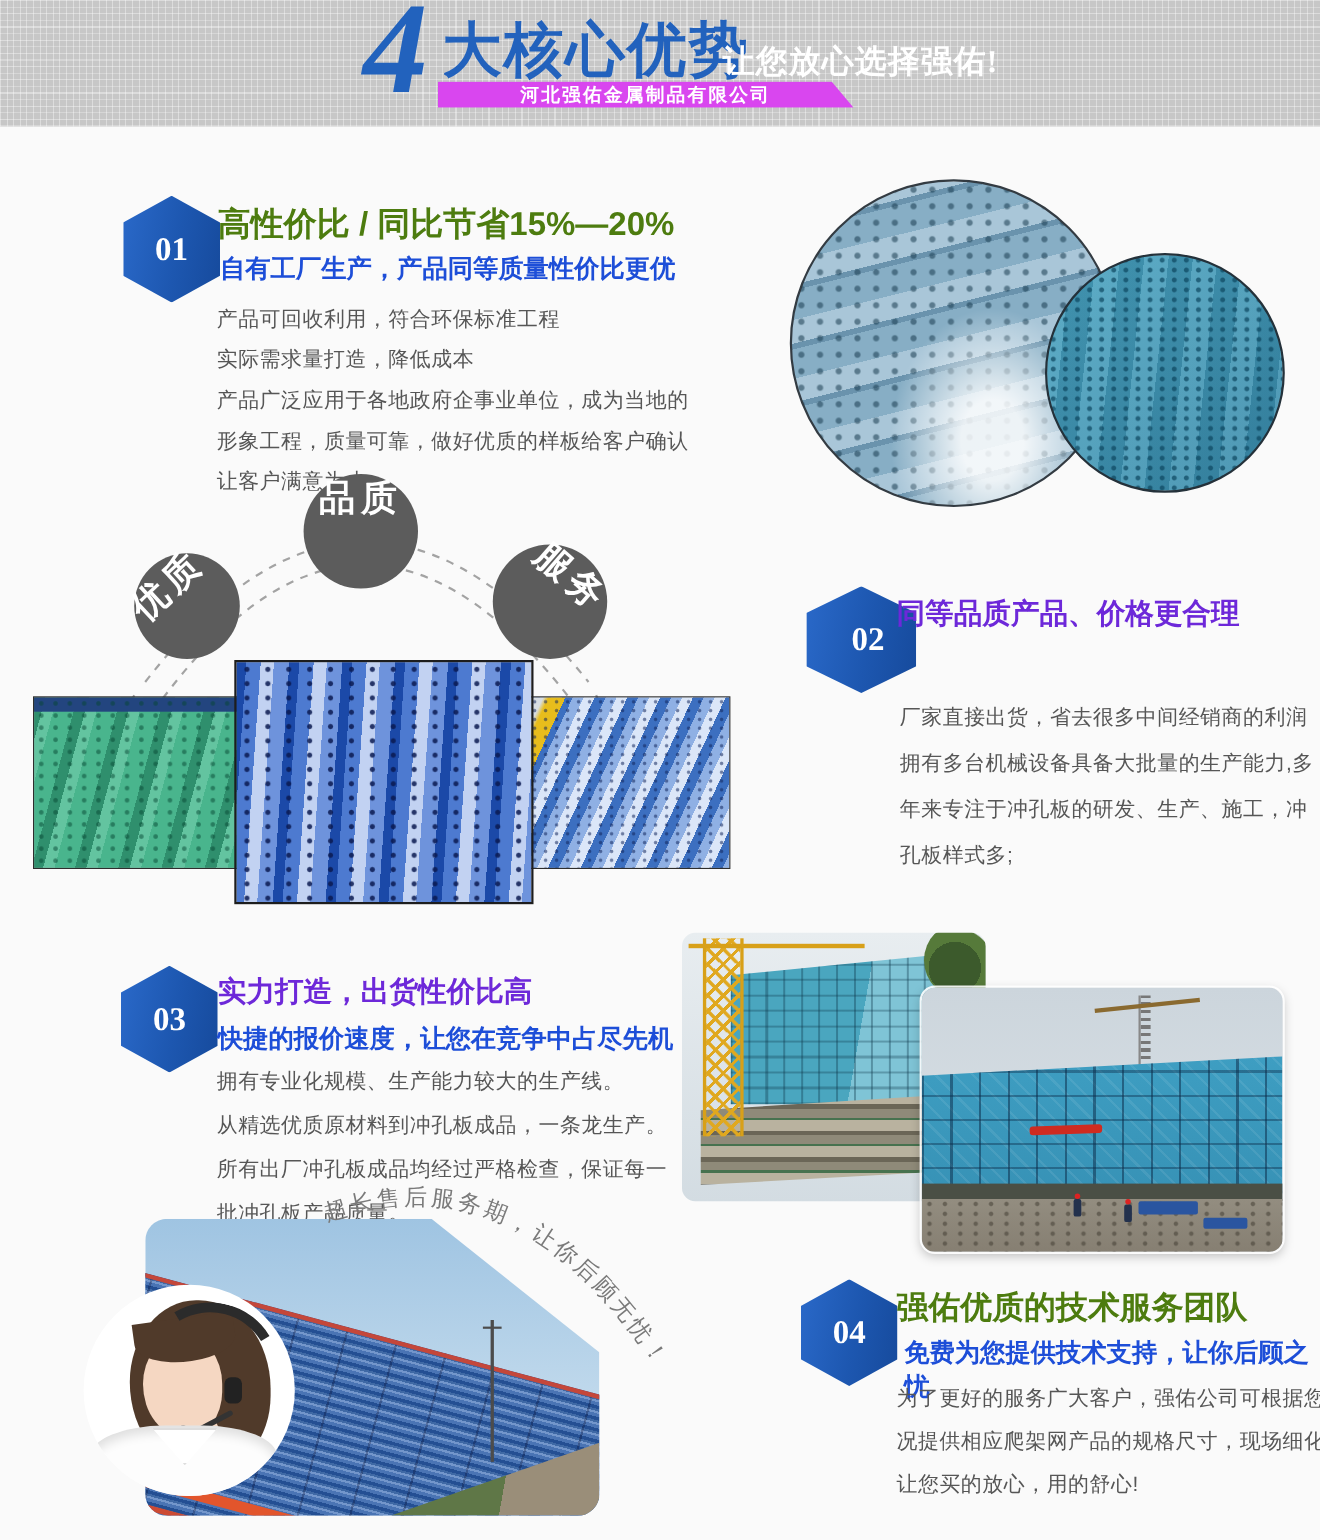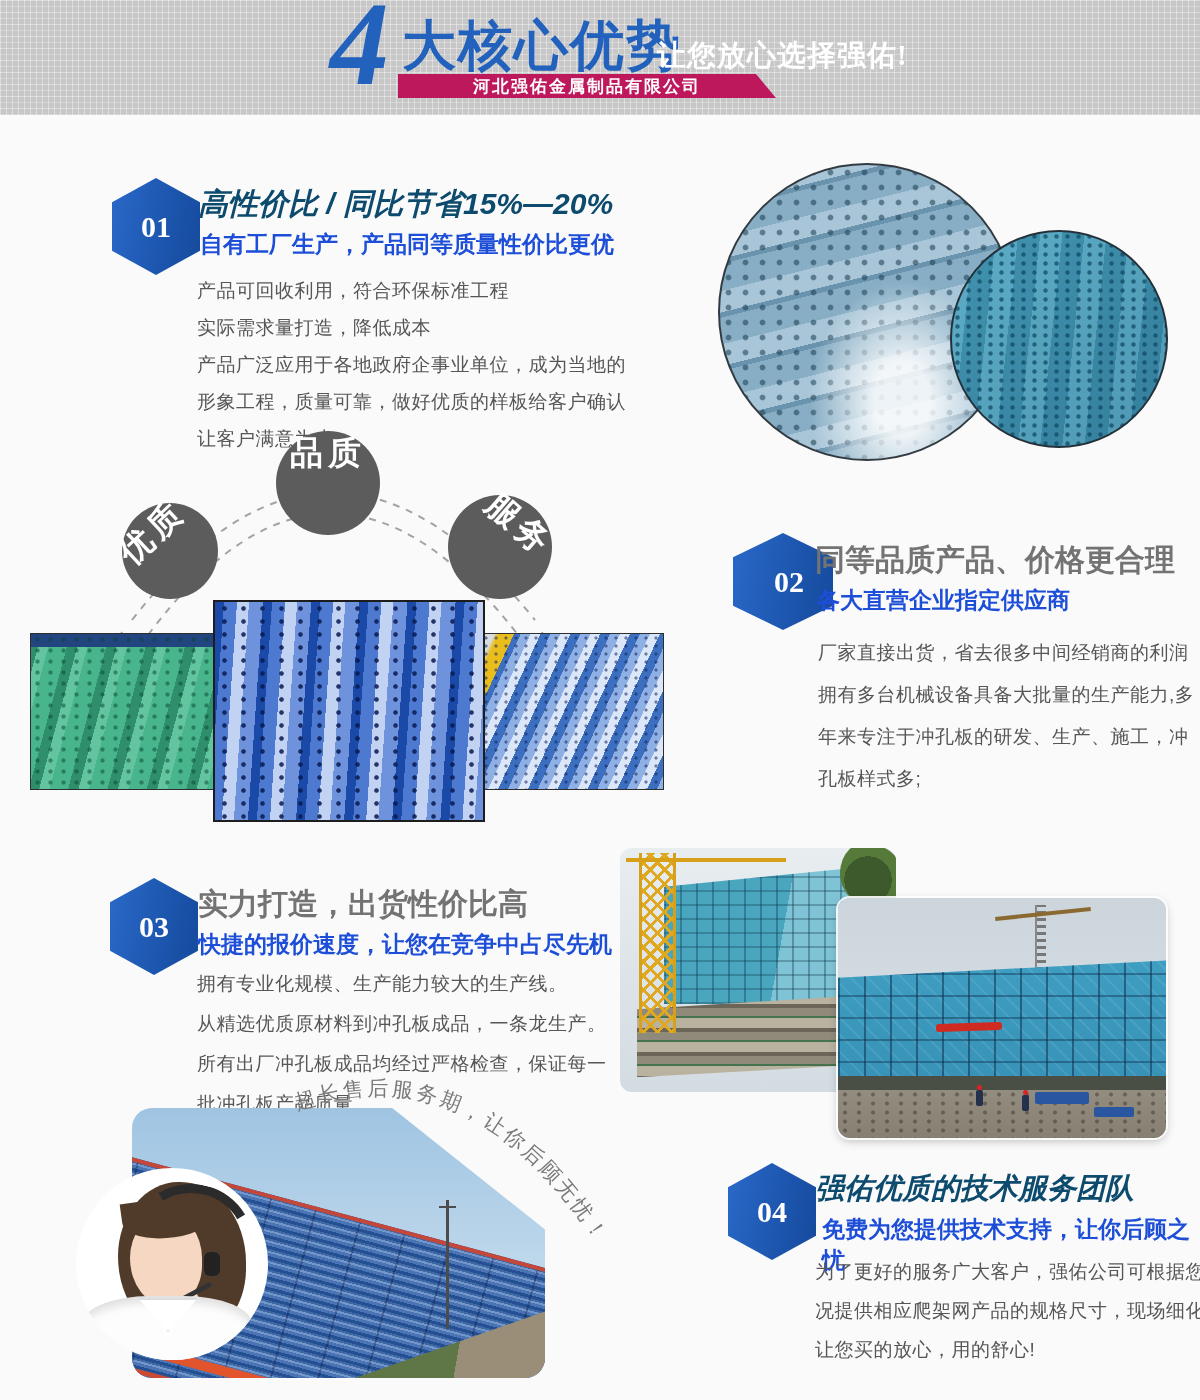--- a/index.html
+++ b/index.html
@@ -12,34 +12,34 @@
     background-image:
       repeating-linear-gradient(0deg, rgba(255,255,255,.38) 0 1px, transparent 1px 6px),
       repeating-linear-gradient(90deg, rgba(255,255,255,.38) 0 1px, transparent 1px 6px),
       repeating-linear-gradient(0deg, rgba(0,0,0,.05) 0 1px, transparent 1px 12px);}
   .big-num{left:330px;top:-14px;font-family:"Liberation Serif","DejaVu Serif",serif;
     font-size:118px;font-weight:bold;font-style:italic;color:#2262bd;line-height:1;}
   .hdr-title{left:402px;top:10px;font-family:"Liberation Serif","DejaVu Serif",serif;
     font-size:54px;font-weight:bold;color:#2262bd;letter-spacing:2px;}
   .hdr-tag{left:657px;top:36px;font-family:"Liberation Serif","DejaVu Serif",serif;
     font-size:29px;font-weight:bold;color:#ffffff;letter-spacing:1px;}
-  .hdr-bar{left:398px;top:74px;width:378px;height:24px;background:#be185d;
+  .hdr-bar{left:398px;top:74px;width:378px;height:24px;background:#d946ef;
     clip-path:polygon(0 0, calc(100% - 20px) 0, 100% 100%, 0 100%);
     display:flex;align-items:center;justify-content:center;}
   .hdr-bar span{color:#fff;font-size:17px;font-weight:bold;letter-spacing:2px;}
 
   
   .hex{width:88px;height:97px;display:flex;align-items:center;justify-content:center;
     clip-path:polygon(50% 0,100% 25%,100% 75%,50% 100%,0 75%,0 25%);
     background:linear-gradient(100deg,#2a69c9 0%,#1d57b0 55%,#164a9c 100%);}
   .hex span{color:#fff;font-family:"Liberation Serif","DejaVu Serif",serif;
     font-size:30px;font-weight:bold;}
 
-  .t-sans{font-size:30px;font-weight:bold;color:#0c4a6e;font-style:italic;}
-  .t-serif{font-family:"Liberation Serif","DejaVu Serif",serif;font-size:30px;font-weight:bold;color:#737373;}
+  .t-sans{font-size:30px;font-weight:bold;color:#4d7c0f;}
+  .t-serif{font-family:"Liberation Serif","DejaVu Serif",serif;font-size:26px;font-weight:bold;color:#6d28d9;}
   .sub{font-family:Liberation Serif, serif;font-size:23px;font-weight:bold;color:#1d4ed8;}
   .body-txt{font-size:19px;color:#565656;letter-spacing:.5px;}
   .body-txt div{white-space:nowrap;}
 
   
   .circle-big{left:718px;top:163px;width:294px;height:294px;border-radius:50%;
     border:2px solid #333b42;z-index:1;
     background:
       radial-gradient(ellipse at 62% 80%, rgba(255,255,255,.85) 0 11%, transparent 36%),
       radial-gradient(circle, rgba(25,60,80,.55) 2.2px, transparent 3.4px) 0 0/17px 15px,
@@ -200,21 +200,20 @@
   </div>
 
   <div class="abs panel-green"></div>
   <div class="abs panel-right"></div>
   <div class="abs panel-center"></div>
 
   <div class="abs hex" style="left:733px;top:533px;padding-left:12px;">
     <span>02</span>
   </div>
   <div class="abs t-serif" style="left:815px;top:540px;">同等品质产品、价格更合理</div>
-  <div class="abs sub" style="left:817px;top:585px;">各大直营企业指定供应商</div>
   <div class="abs body-txt" style="left:818px;top:632px;line-height:42px;">
     <div>厂家直接出货，省去很多中间经销商的利润</div>
     <div>拥有多台机械设备具备大批量的生产能力,多</div>
     <div>年来专注于冲孔板的研发、生产、施工，冲</div>
     <div>孔板样式多;</div>
   </div>
 
   <div class="abs hex" style="left:110px;top:878px;">
     <span>03</span>
   </div>

